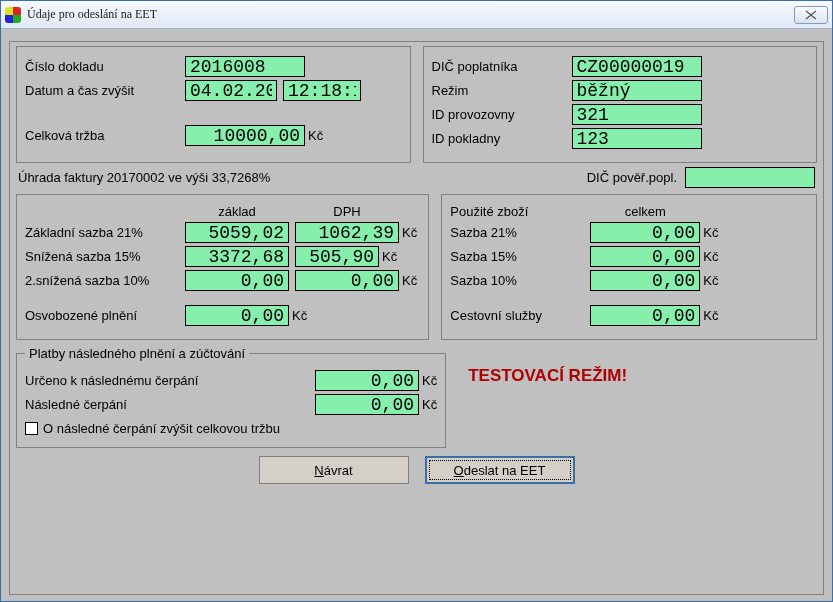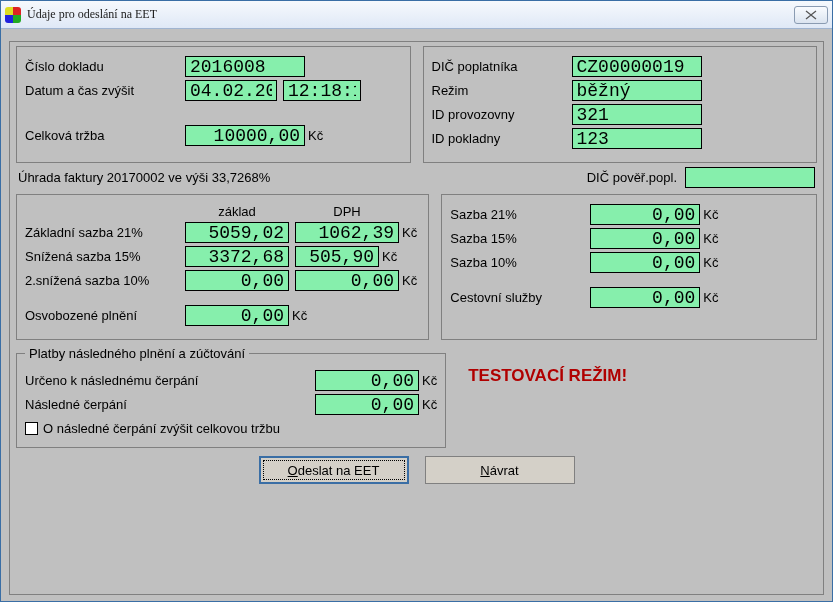--- a/index.html
+++ b/index.html
@@ -161,20 +161,24 @@
           </div>
           <div class="row" style="margin-top:14px">
             <span class="lab" style="width:160px">Osvobozené plnění</span>
             <input class="txt right" style="width: 104px;" value="0,00">
             <span class="kc">Kč</span>
           </div>
         </fieldset>
 
         <fieldset class="midright">
           <div class="row">
+            <span class="lab" style="width:140px">Použité zboží</span>
+            <span class="hdr" style="width:110px">celkem</span>
+          </div>
+          <div class="row">
             <span class="lab" style="width:140px">Sazba 21%</span>
             <input class="txt right" style="width: 110px;" value="0,00">
             <span class="kc">Kč</span>
           </div>
           <div class="row">
             <span class="lab" style="width:140px">Sazba 15%</span>
             <input class="txt right" style="width: 110px;" value="0,00">
             <span class="kc">Kč</span>
           </div>
           <div class="row">
@@ -207,19 +211,19 @@
             <span class="chk"></span>
             <span class="lab">O následné čerpání zvýšit celkovou tržbu</span>
           </div>
         </fieldset>
         <div class="bottomright">
           <span class="test">TESTOVACÍ REŽIM!</span>
         </div>
       </div>
 
       <div class="buttonbar">
+        <button class="btn"><span class="u">N</span><span>ávrat</span></button>
         <button class="btn primary"><span class="u">O</span><span>deslat na EET</span></button>
-        <button class="btn"><span class="u">N</span><span>ávrat</span></button>
       </div>
 
     </div>
   </div>
 </div>
 
 </body></html>

